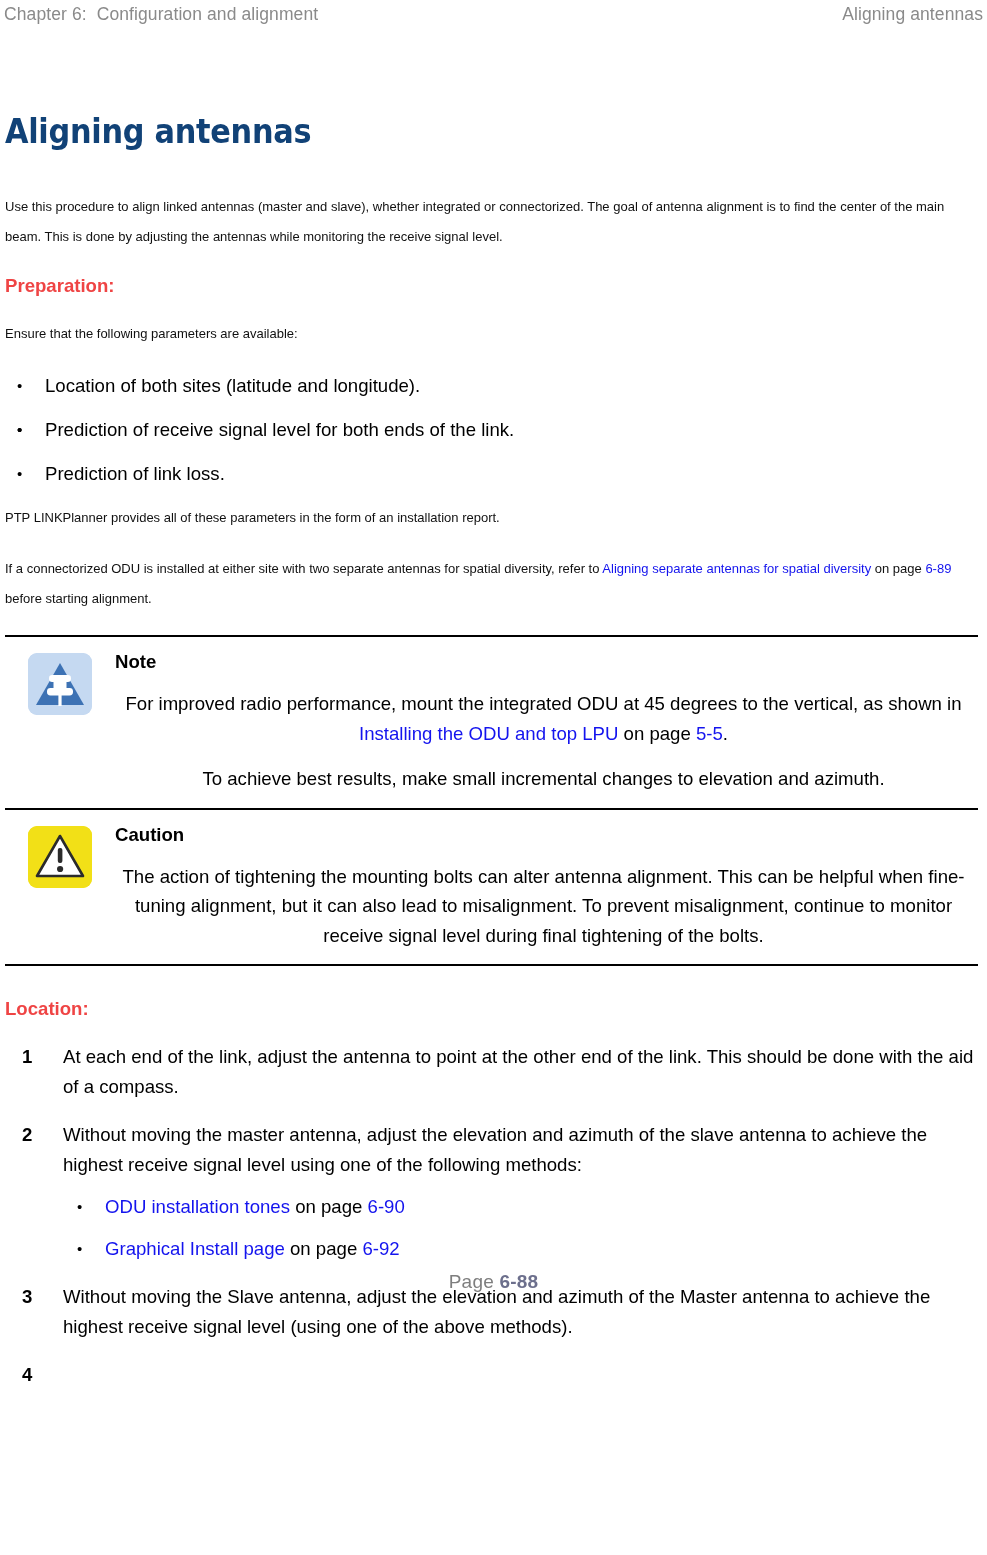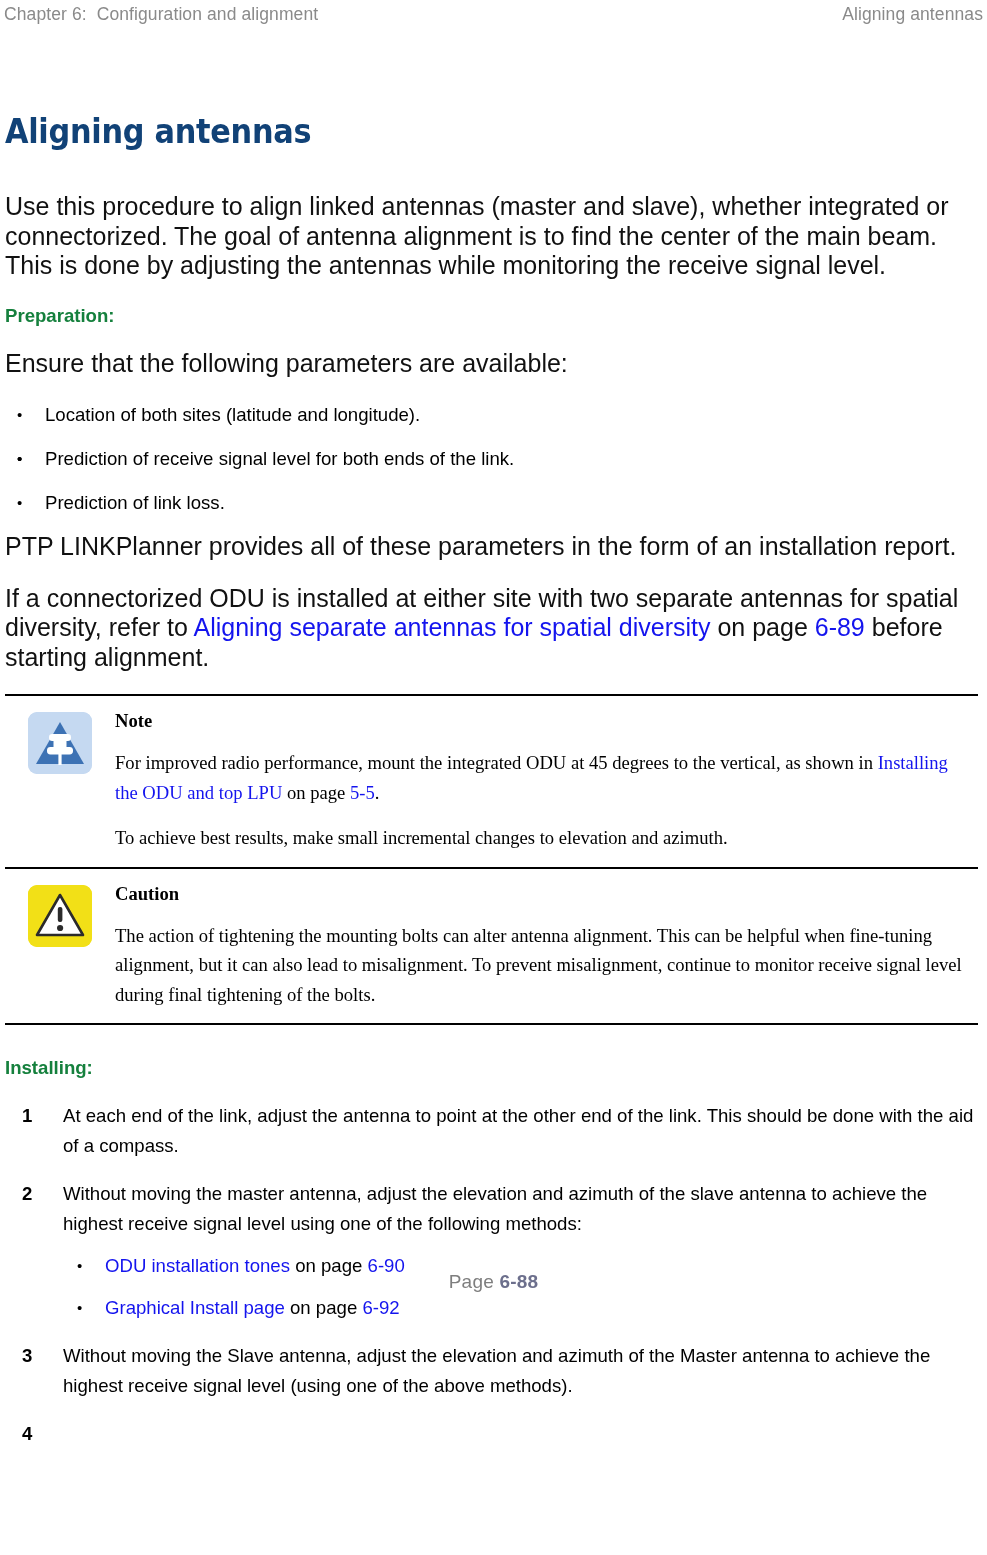--- a/index.html
+++ b/index.html
@@ -56,32 +56,32 @@
     font-size: 33px;
     line-height: 40px;
     color: #114277;
     margin: 0 0 40px 0;
     letter-spacing: -0.3px;
     transform: scaleX(0.92);
     transform-origin: left center;
   }
 
   p.body {
-    font-size: 25px;
+    font-size: 13px;
     line-height: 29.5px;
     margin: 0 0 22px 0;
     color: #111111;
   }
 
   h2.sub-head {
     font-size: 18.6px;
     line-height: 26px;
     font-weight: 700;
     margin: 0 0 20px 0;
-    color: #15803d;
+    color: #ef4444;
   }
 
   ul.bullets {
     list-style: none;
     margin: 0 0 8px 0;
     padding: 0;
   }
   ul.bullets > li {
     position: relative;
     padding-left: 40px;
@@ -108,21 +108,20 @@
   
   .admon-group {
     margin: 14px 0 30px 0;
     border-top: 2px solid #000;
     border-bottom: 2px solid #000;
   }
   .admon {
     display: flex;
     align-items: flex-start;
     padding: 12px 0 14px 0;
-    font-family: Liberation Serif, serif;
   }
   .admon + .admon {
     border-top: 2px solid #000;
   }
   .admon-icon-cell {
     flex: 0 0 110px;
     display: flex;
     justify-content: center;
     padding-top: 4px;
   }
@@ -133,20 +132,21 @@
   .admon-title {
     font-size: 18.6px;
     font-weight: 700;
     line-height: 26px;
     margin: 0 0 14px 0;
   }
   .admon-body p {
     font-size: 18.6px;
     line-height: 29.5px;
     margin: 0 0 16px 0;
+    text-align: center;
   }
   .admon-body p:last-child { margin-bottom: 0; }
 
   .icon-note, .icon-caution {
     width: 64px;
     height: 62px;
     border-radius: 9px;
     display: block;
   }
   .icon-note { background: #c5d9f1; }
@@ -282,21 +282,21 @@
           </svg>
         </div>
         <div class="admon-body">
           <div class="admon-title">Caution</div>
           <p>The action of tightening the mounting bolts can alter antenna alignment. This can be helpful when fine-tuning alignment, but it can also lead to misalignment. To prevent misalignment, continue to monitor receive signal level during final tightening of the bolts.</p>
         </div>
       </div>
 
     </div>
 
-    <h2 class="sub-head">Installing:</h2>
+    <h2 class="sub-head">Location:</h2>
 
     <ol class="procedure">
 
       <li>
         <span class="step-num">1</span>
         <span>At each end of the link, adjust the antenna to point at the other end of the link. This should be done with the aid of a compass.</span>
       </li>
 
       <li>
         <span class="step-num">2</span>

